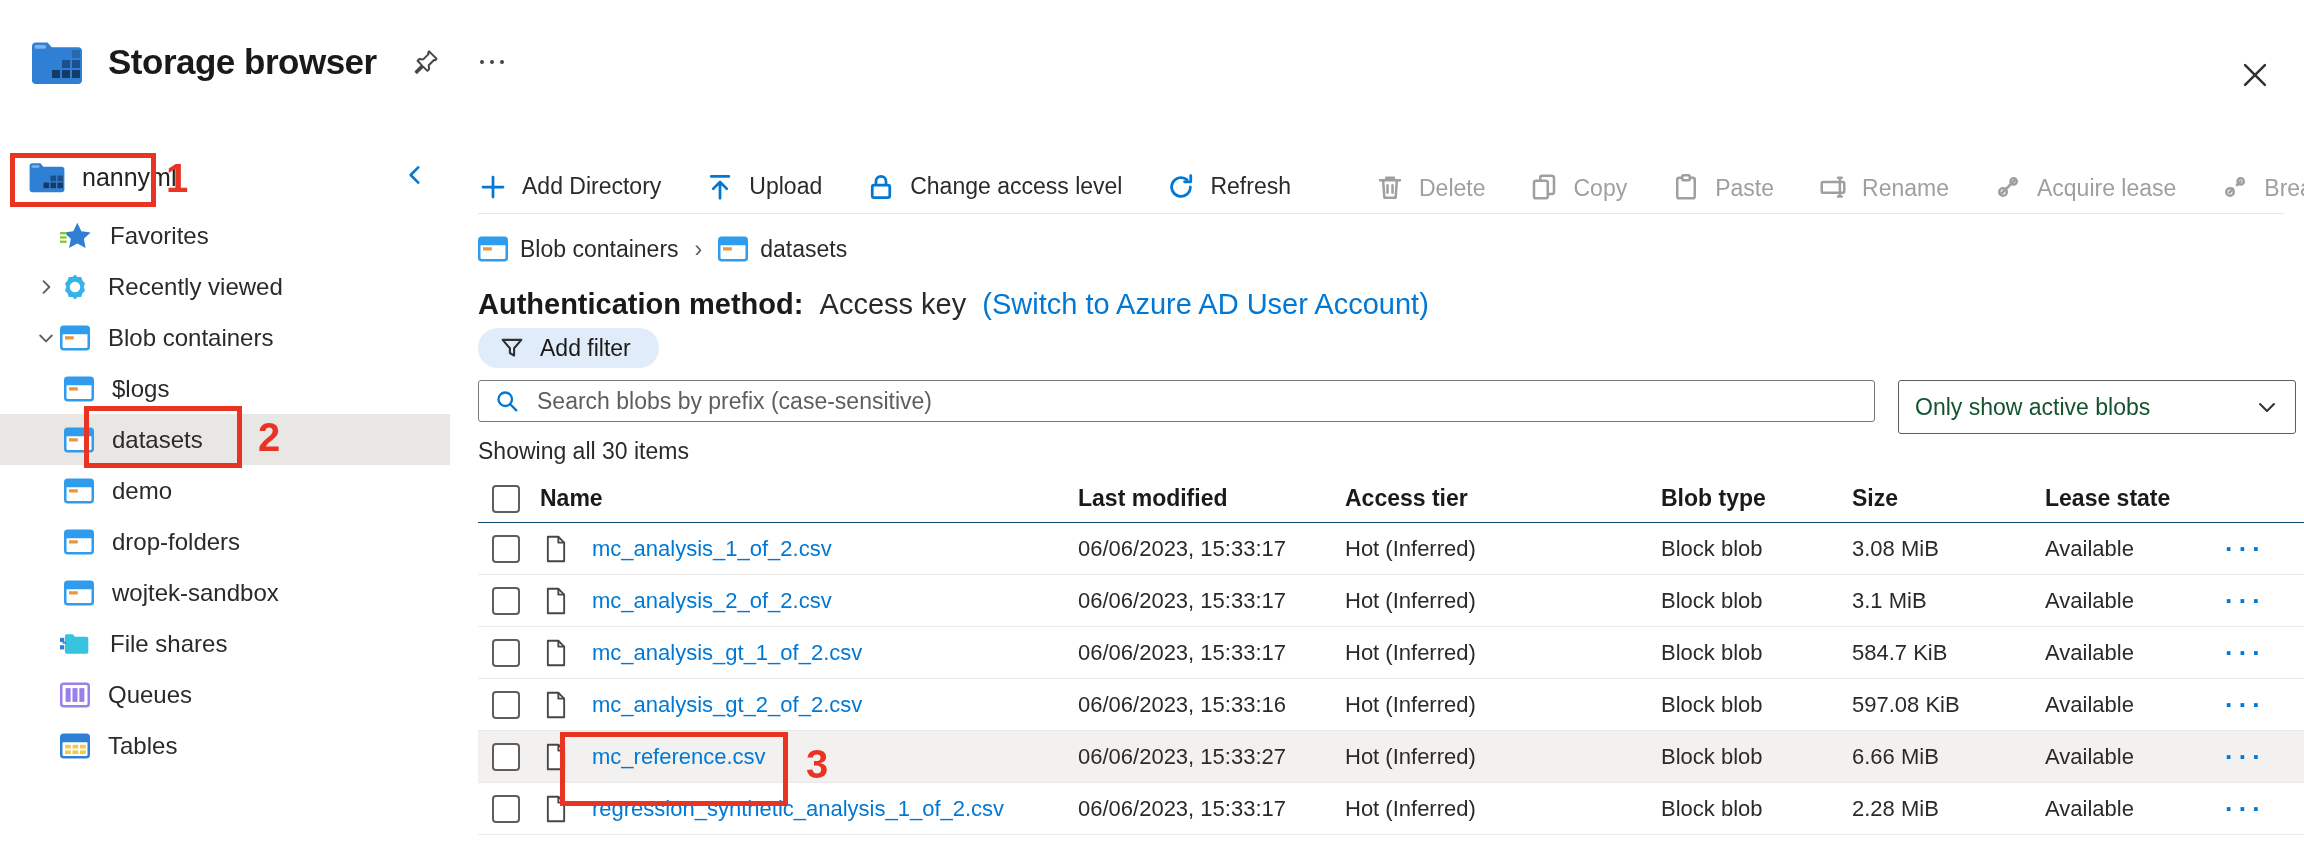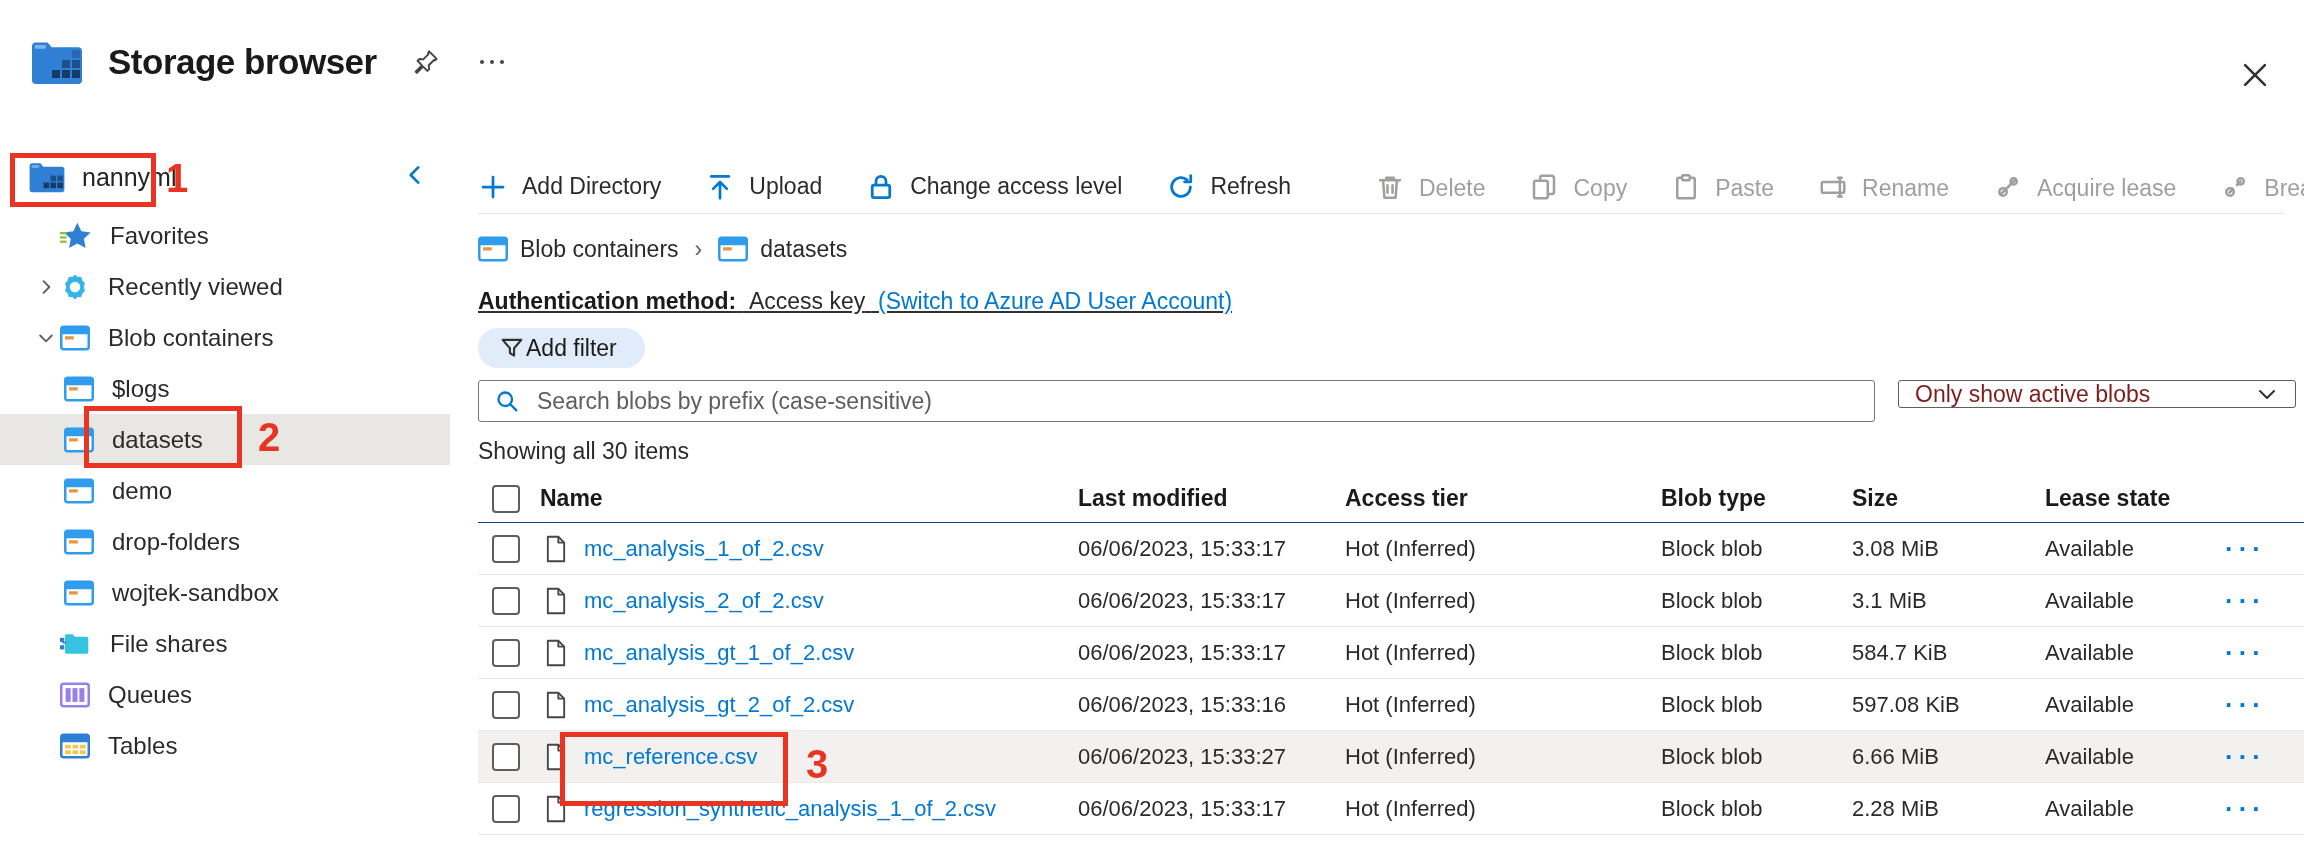--- a/index.html
+++ b/index.html
@@ -37,45 +37,45 @@
   .tb-btn { display:flex; align-items:center; gap:14px; background:none; border:none; font-size:23px; color:#2b2a29; margin-right:44px; cursor:pointer; font-family:inherit; white-space:nowrap; }
   .tb-btn .tb-ic { color:#0078d4; }
   .tb-btn.disabled { color:#a19f9d; cursor:default;align-items:flex-end; }
   .tb-btn.disabled .tb-ic { color:#a19f9d; }
   .tb-divider { width:1px; height:32px; background:#c8c6c4; margin:0 40px 0 0; }
 
   .breadcrumb { position:absolute; left:0; top:232px; height:34px; display:flex; align-items:center; font-size:23px; color:#2b2a29; }
   .crumb { display:flex; align-items:center; gap:12px; cursor:pointer; }
   .crumb-sep { margin:0 16px; color:#605e5c; }
 
-  .auth-line { position:absolute; left:0; top:288px; font-size:23px;text-decoration:underline; }
+  .auth-line { position:absolute; left:0; top:288px; font-size:29px; }
   .auth-label { font-weight:bold; color:#1b1a19; }
   .auth-value { color:#2b2a29; }
   .auth-link { color:#0078d4; cursor:pointer; text-decoration:none; }
 
-  .add-filter { position:absolute; left:0; top:328px; height:40px; padding:0 28px 0 20px; display:flex; align-items:center; gap:0;
+  .add-filter { position:absolute; left:0; top:328px; height:40px; padding:0 28px 0 20px; display:flex; align-items:center; gap:14px;
     background:#e0ecf9; border:none; border-radius:20px; font-size:23px; color:#1b1a19; cursor:pointer; font-family:inherit; }
 
   .search-box { position:absolute; left:0; top:380px; width:1397px; height:42px; border:1px solid #7a7875; border-radius:3px; display:flex; align-items:center; padding:0 14px; background:#fff; }
   .search-box input { flex:1; border:none; outline:none; font-size:23px; color:#3b3a39; margin-left:16px; font-family:inherit; background:transparent; }
   .search-box input::placeholder { color:#605e5c; }
 
-  .blob-dropdown { position:absolute; left:1420px; top:380px; width:398px; height:28px; border:1px solid #605e5c; border-radius:3px; display:flex; align-items:center; padding:0 16px; font-size:23px; color:#7f1d1d; background:#fff; cursor:pointer; justify-content:space-between; }
+  .blob-dropdown { position:absolute; left:1420px; top:380px; width:398px; height:54px; border:1px solid #605e5c; border-radius:3px; display:flex; align-items:center; padding:0 16px; font-size:23px; color:#14532d; background:#fff; cursor:pointer; justify-content:space-between; }
 
   .showing { position:absolute; left:0; top:438px; font-size:23px; color:#2b2a29; }
 
   
   .blob-table { position:absolute; left:0; top:475px; width:1826px; }
   .t-row { display:grid; grid-template-columns:62px 538px 267px 316px 191px 193px 170px 1fr; align-items:center; }
   .t-head { height:48px; border-bottom:1px solid #0c4a6e; font-weight:bold; color:#1b1a19; font-size:23px; }
   .t-body-row { height:52px; border-bottom:1px solid #eceae8; font-size:22px; color:#2b2a29; }
   .t-body-row.highlight { background:#f2f1ef; }
   .cell-check { display:flex; justify-content:flex-start; padding-left:14px; }
   .checkbox { width:28px; height:28px; border:2px solid #605e5c; border-radius:4px; background:#fff; cursor:pointer; }
-  .cell-name { display:flex; align-items:center; gap:16px; padding-left:4px; }
+  .cell-name { display:flex; align-items:center; gap:24px; padding-left:4px; }
   .file-link { color:#0078d4; cursor:pointer; text-decoration:none; }
   .cell-menu { display:flex; justify-content:flex-end; padding-right:38px; }
   .row-menu { color:#0078d4; letter-spacing:5px; font-size:26px; font-weight:bold; cursor:pointer; line-height:10px; }
 
   
   .anno-box { position:absolute; border:5px solid #e93323; pointer-events:none; }
   .anno-num { position:absolute; color:#e93323; font-size:40px; font-weight:bold; pointer-events:none; }
   #anno-box-1 { left:10px;  top:153px; width:146px; height:54px; }
   #anno-num-1 { left:166px; top:156px; }
   #anno-box-2 { left:84px;  top:406px; width:158px; height:62px; }

